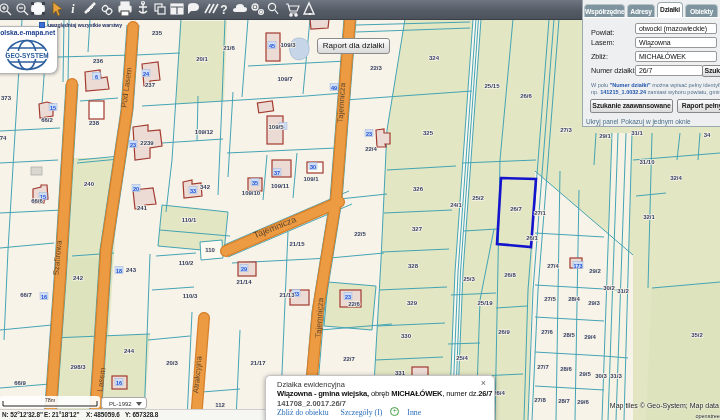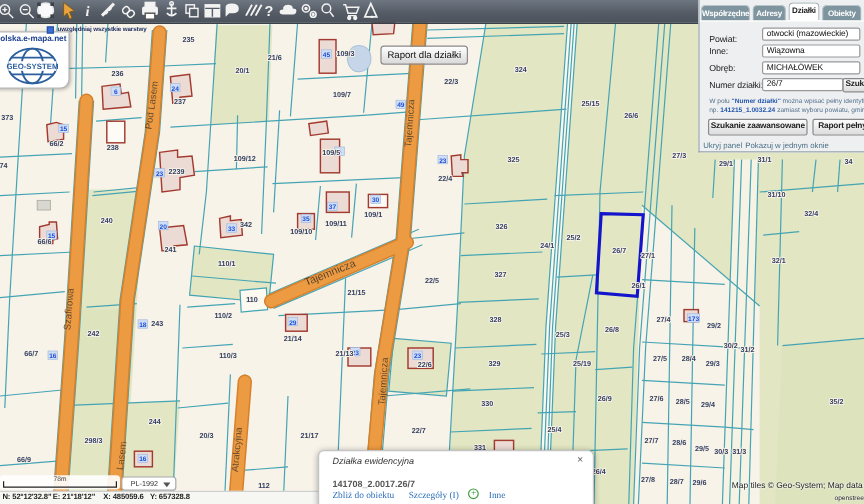--- a/index.html
+++ b/index.html
@@ -15,21 +15,21 @@
 .pinput{position:absolute;background:#fff;border:1px solid #999;border-radius:2px;font-size:7px;letter-spacing:-0.1px;color:#111;padding:0 3px;line-height:9px;height:9px;white-space:nowrap;overflow:hidden;}
 .pbtn{position:absolute;background:linear-gradient(#fcfcfc,#dcdcdc);border:1px solid #888;border-radius:2px;font-size:6.9px;letter-spacing:-0.15px;font-weight:bold;color:#222;text-align:center;overflow:hidden;white-space:nowrap;}
 #hint{position:absolute;left:8px;top:82px;width:130px;font-size:5.5px;color:#54708e;line-height:7.2px;white-space:nowrap;overflow:hidden;}
 #hint b{color:#2457ae;}
 .plink{position:absolute;top:118px;font-size:6.5px;color:#4a7086;}
 #logo{left:-6px;top:26px;width:62px;height:46px;background:#fff;border:1px solid #b5b5b5;border-radius:0 0 8px 0;box-shadow:1px 1px 3px rgba(0,0,0,.25);overflow:hidden;}
 #logo .t{position:absolute;left:1px;top:2px;font-size:6.8px;font-weight:bold;color:#1b3f8f;letter-spacing:0px;white-space:nowrap;}
 #chk{left:39px;top:22px;width:4px;height:4px;background:#3a6fd8;border:1px solid #2a55a8;}
 #chktext{left:48px;top:22px;font-size:5.2px;letter-spacing:-0.1px;font-weight:bold;color:#1a2a5e;}
 #popup{left:265px;top:375px;z-index:30;width:228px;height:45px;background:#fff;border:1px solid #c4c4c4;border-radius:5px 5px 0 0;box-shadow:0 1px 5px rgba(0,0,0,.35);font-size:8.5px;color:#222;}
-#popup .r1{position:absolute;left:11px;top:4px;font-size:7.5px;color:#333;font-style:italic;}
+#popup .r1{position:absolute;left:11px;top:4px;font-size:7.5px;color:#333;}
 #popup .r2{position:absolute;left:11px;top:13px;font-size:7.6px;letter-spacing:-0.2px;color:#111;white-space:nowrap;}
 #popup .r3{position:absolute;left:11px;top:22.5px;font-size:7.5px;color:#555;font-weight:bold;}
 #popup .r4{position:absolute;left:11px;top:31px;font-size:7.8px;color:#2a6ebb;white-space:nowrap;font-family:Liberation Serif, serif;}
 #popup .x{position:absolute;right:8px;top:2px;font-size:9px;color:#666;}
 #scalebox{left:0px;top:396px;z-index:6;width:100px;height:12px;background:rgba(255,255,255,.9);border-radius:3px;}
 #scalebox .m{position:absolute;left:0;top:1px;width:100%;text-align:center;font-size:5.5px;color:#333;}
 #pl1992{left:101px;top:397px;z-index:6;width:46px;height:12px;background:#fff;border:1px solid #aaa;border-radius:3px;font-size:6px;color:#333;line-height:12px;padding-left:7px;box-sizing:border-box;}
 #pl1992 .c{position:absolute;right:4px;top:4px;width:0;height:0;border-left:3px solid transparent;border-right:3px solid transparent;border-top:4px solid #555;}
 #coordbar{left:0;top:409px;z-index:5;width:430px;height:11px;background:#f6f6f3;border-top:1px solid #cfcfcf;font-size:6.4px;letter-spacing:-0.1px;font-weight:bold;color:#222;white-space:nowrap;box-sizing:border-box;}
 #attrib{right:-6px;top:400px;z-index:4;text-align:right;color:#222;line-height:6.5px;text-shadow:0 0 2px #fff,0 0 2px #fff;}
@@ -415,23 +415,23 @@
 <div id="rbtn" class="ui">Raport dla działki</div>
 
 <div id="panel" class="ui">
 <div class="tab" style="left:1px;width:41px;">Współrzędne</div>
 <div class="tab" style="left:44px;width:28px;">Adresy</div>
 <div class="tab tabact" style="left:74px;width:26px;">Działki</div>
 <div class="tab" style="left:102px;width:33px;">Obiekty</div>
 <div style="position:absolute;left:0;top:17px;width:100%;height:1px;background:#fff;"></div>
 <div class="plabel" style="left:8px;top:28px;">Powiat:</div>
 <div class="pinput" style="left:52px;top:23px;width:74px;">otwocki (mazowieckie)</div>
-<div class="plabel" style="left:8px;top:38px;">Inne:</div>
+<div class="plabel" style="left:8px;top:38px;">Lasem:</div>
 <div class="pinput" style="left:52px;top:37px;width:74px;">Wiązowna</div>
-<div class="plabel" style="left:8px;top:52px;">Obręb:</div>
+<div class="plabel" style="left:8px;top:52px;">Zbliż:</div>
 <div class="pinput" style="left:52px;top:51px;width:74px;">MICHAŁÓWEK</div>
 <div class="plabel" style="left:8px;top:66px;">Numer działki:</div>
 <div class="pinput" style="left:52px;top:65px;width:60px;">26/7</div>
 <div class="pbtn" style="left:119px;top:65px;width:24px;height:10px;line-height:10px;">Szukaj</div>
 <div id="hint">W polu <b>"Numer działki"</b> można wpisać pełny identyfikator s<br>np. <b>141215_1.0032.24</b> zamiast wyboru powiatu, gminy, obrę</div>
 <div class="pbtn" style="left:7px;top:99px;width:81px;height:12px;line-height:12px;">Szukanie zaawansowane</div>
 <div class="pbtn" style="left:94px;top:99px;width:48px;height:12px;line-height:12px;">Raport pełny</div>
 <div class="plink" style="left:3px;">Ukryj panel</div>
 <div class="plink" style="left:38px;">Pokazuj w jednym oknie</div>
 </div>
@@ -446,20 +446,21 @@
 </g>
 <rect x="12" y="24" width="40" height="8" fill="#fff"></rect>
 <text x="32" y="30.5" font-family="Liberation Sans,sans-serif" font-size="6.5" font-weight="bold" fill="#2c5f9e" text-anchor="middle">GEO-SYSTEM</text>
 </svg>
 </div>
 <div id="chk" class="ui"></div>
 <div id="chktext" class="ui">uwzględniaj wszystkie warstwy</div>
 
 <div id="popup" class="ui">
 <div class="r1">Działka ewidencyjna</div>
+<div class="r2"><b>Wiązowna - gmina wiejska,</b> obręb <b>MICHAŁÓWEK</b>, numer dz.<b>26/7</b></div>
 <div class="r3">141708_2.0017.26/7</div>
 <div class="r4"><span>Zbliż do obiektu</span><span style="margin-left:12px;">Szczegóły (I)</span><span style="margin-left:8px;display:inline-block;width:7px;height:7px;border:1px solid #3f9d3f;border-radius:50%;position:relative;vertical-align:-1px;"><span style="position:absolute;left:0;top:-1px;width:7px;text-align:center;color:#3f9d3f;font-size:8px;line-height:8px;">+</span></span><span style="margin-left:8px;">Inne</span></div>
 <div class="x">×</div>
 </div>
 
 <div id="scalebox" class="ui">
 <div class="m">78m</div>
 <svg width="100" height="12" viewBox="0 0 100 12" style="position:absolute;left:0;top:0;">
 <path d="M3,5 L3,10 L97,10 L97,5" stroke="#222" stroke-width="1" fill="none"></path>
 </svg>

